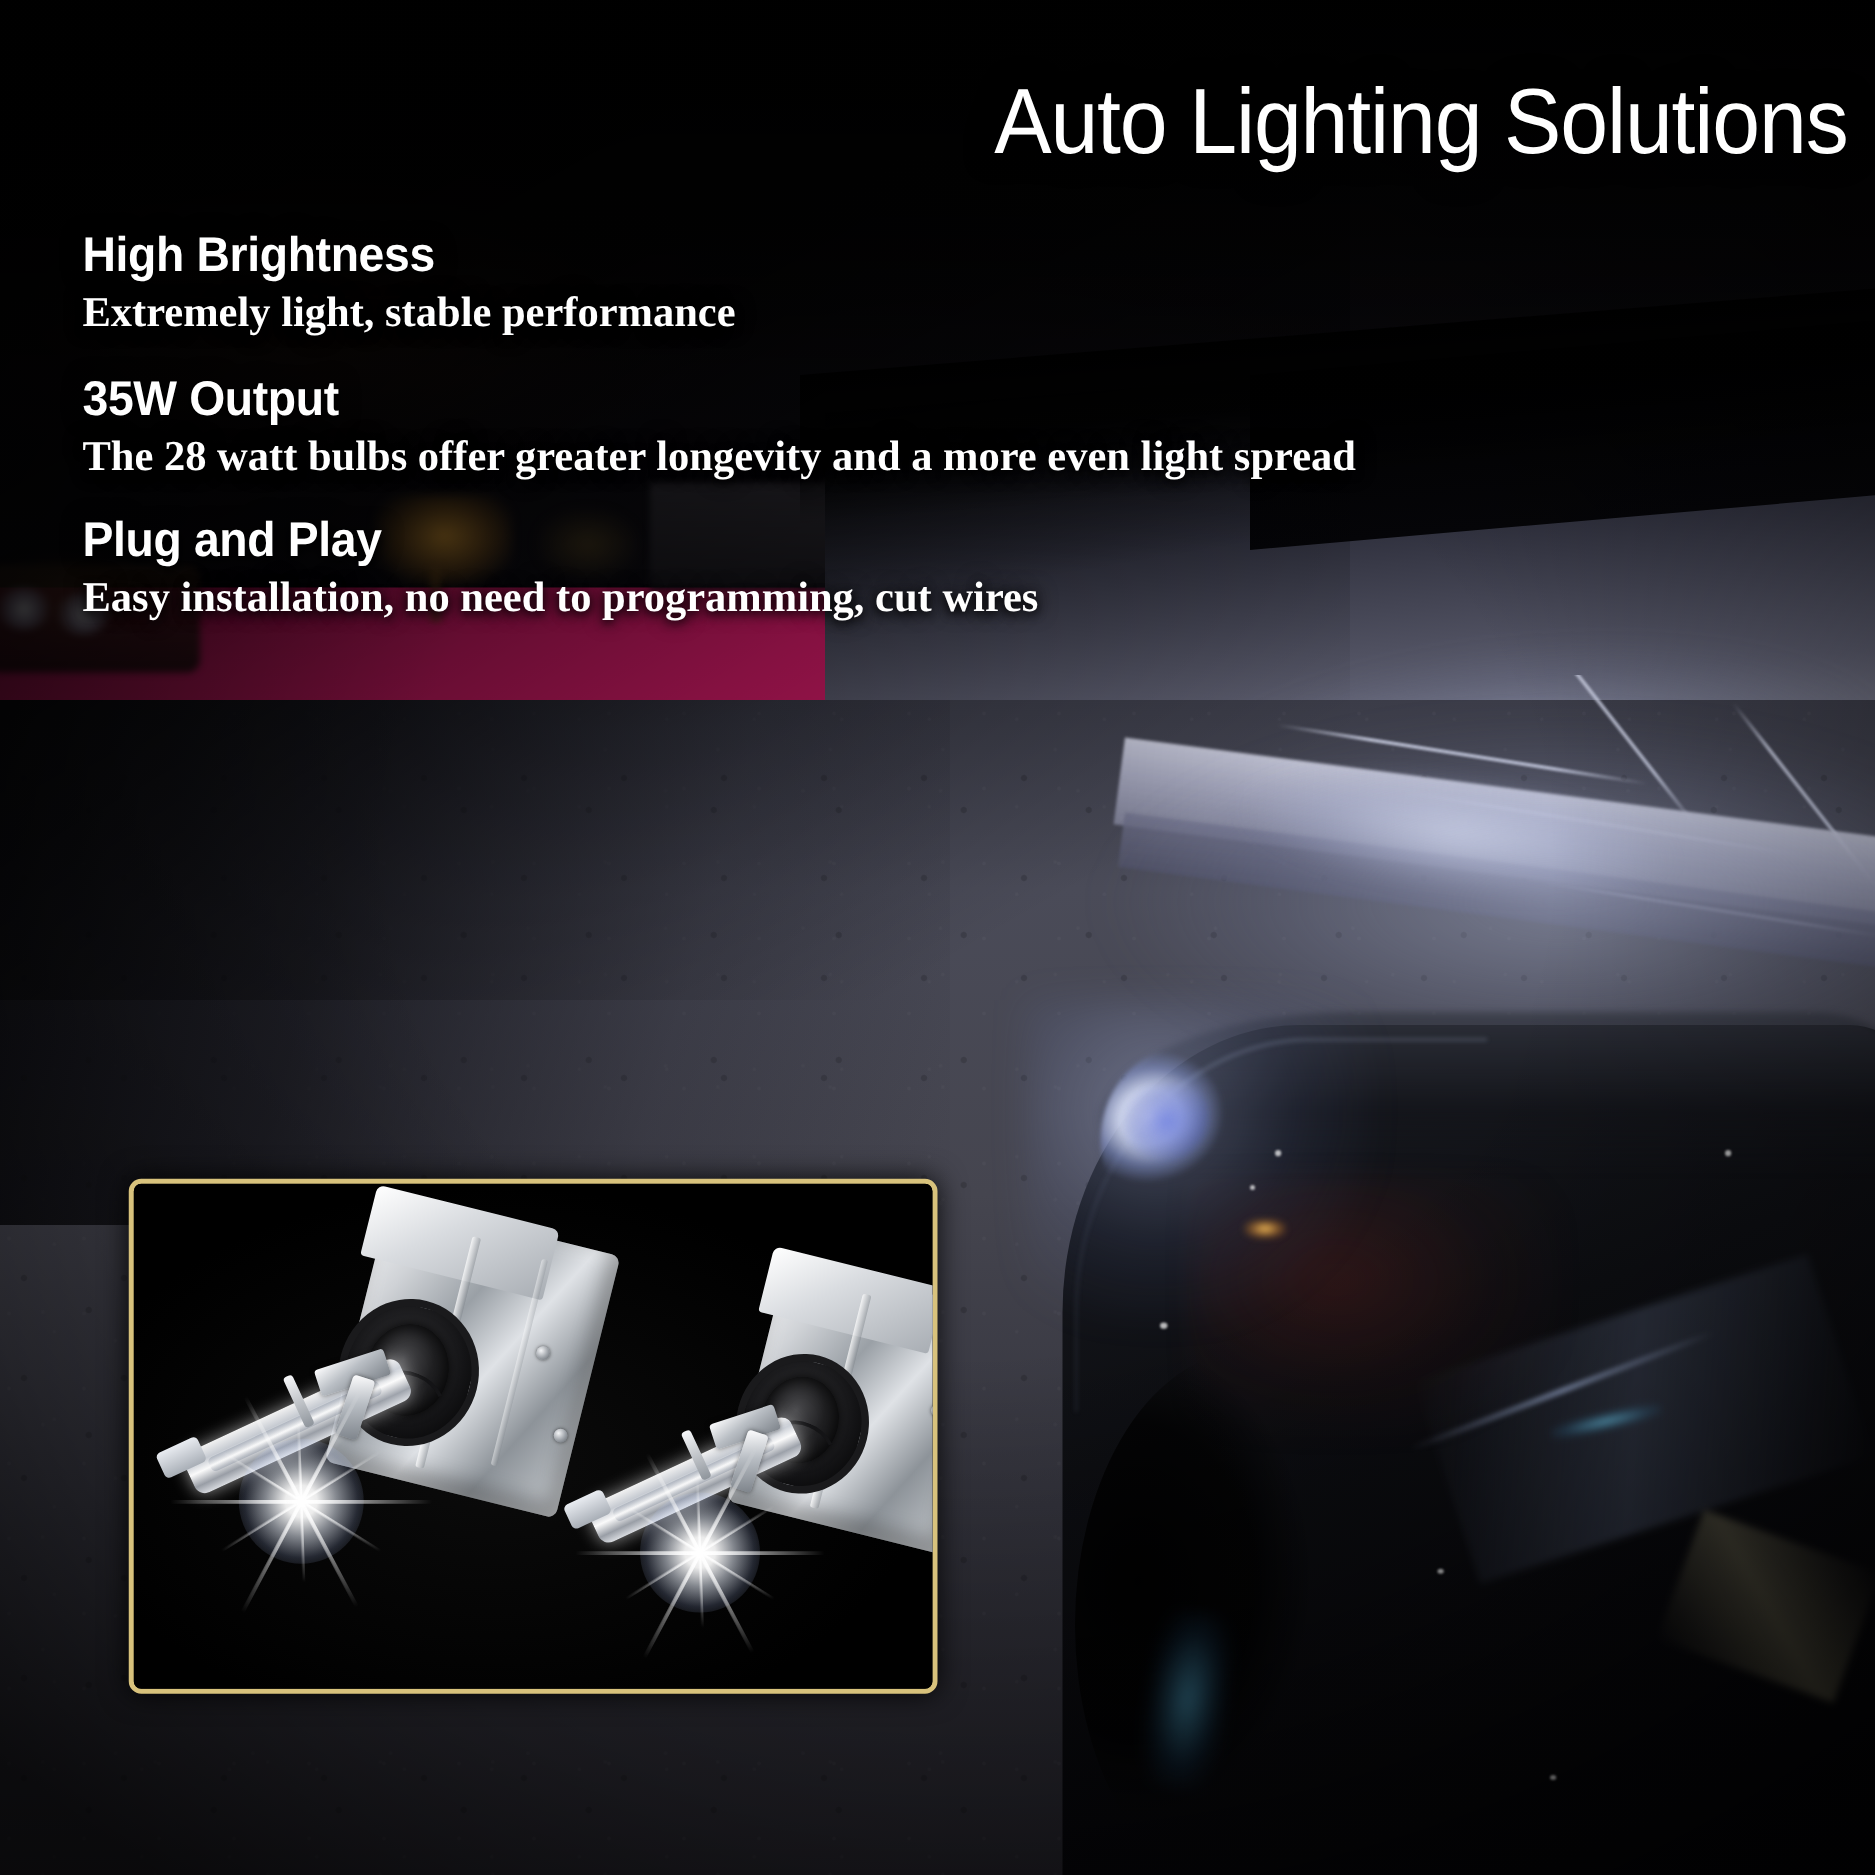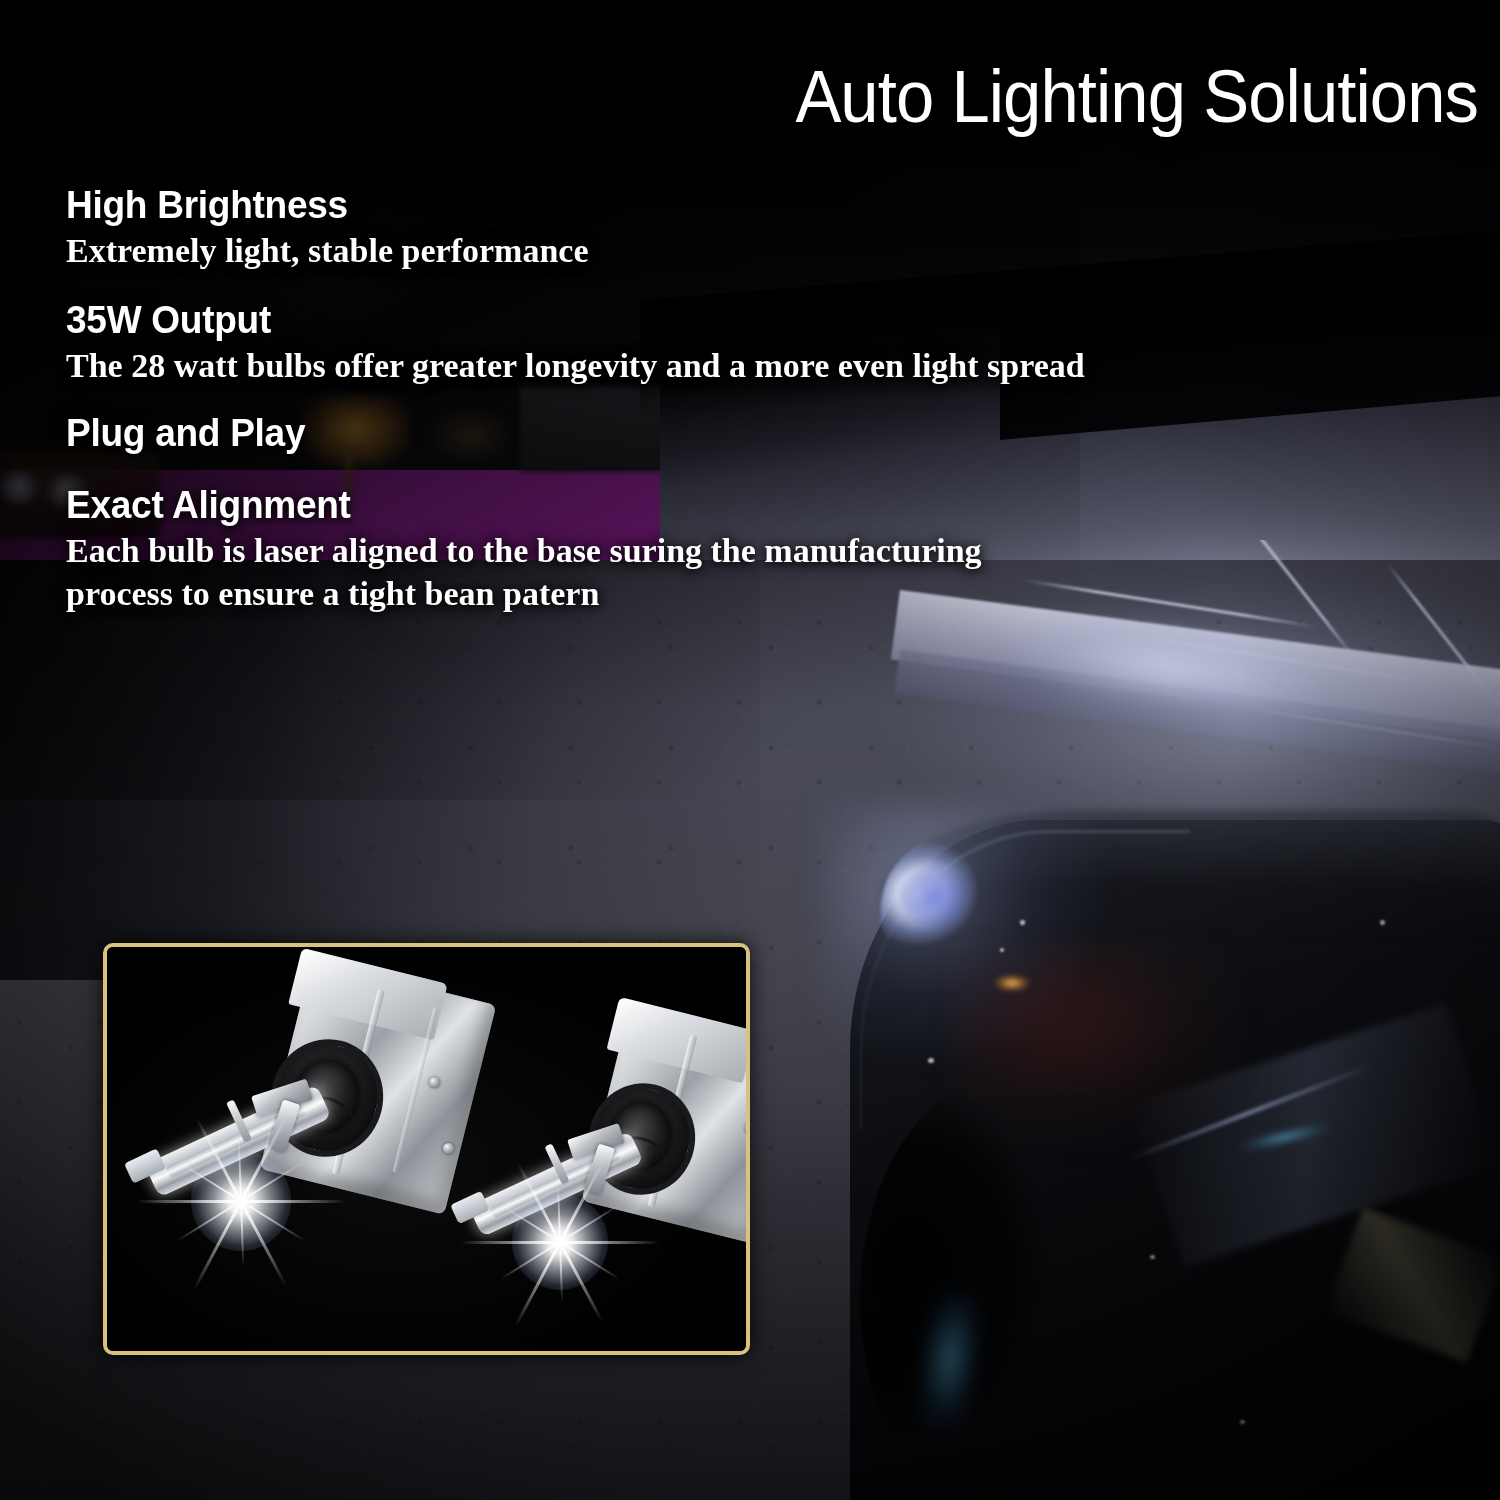--- a/index.html
+++ b/index.html
@@ -1,21 +1,21 @@
 <!DOCTYPE html>
 <html><head>
 <meta charset="utf-8">
 <style>
   * { margin:0; padding:0; box-sizing:border-box; }
   html,body { width:1500px; height:1500px; background:#000; overflow:hidden; }
 
   #stage {
     position:relative;
     width:1500px; height:1500px;
-    background:#701a75;
+    background:#be185d;
     overflow:hidden;
     font-family:"Liberation Sans", sans-serif;
   }
 
   
   .scene { position:absolute; inset:0; overflow:hidden; }
 
   
   .sky {
     position:absolute; left:0; top:0; width:1500px; height:470px;
@@ -441,24 +441,21 @@
     <div class="feature f1">
       <div class="f-head">High Brightness</div>
       <div class="f-body">Extremely light, stable performance</div>
     </div>
     <div class="feature f2">
       <div class="f-head">35W Output</div>
       <div class="f-body">The 28 watt bulbs offer greater longevity and a more even light spread</div>
     </div>
     <div class="feature f3">
       <div class="f-head">Plug and Play</div>
-    </div>
-    <div class="feature f4">
-      <div class="f-head">Exact Alignment</div>
-      <div class="f-body">Each bulb is laser aligned to the base suring the manufacturing process to ensure a tight bean patern</div>
+      <div class="f-body">Easy installation, no need to programming, cut wires</div>
     </div>
   </div>
 
   <div class="inset">
     <div class="inset-inner"></div>
 
     <div class="bulb" style="left:0; top:0; width:420px; height:400px;">
 
       <div class="shield" style="left:176px; top:32px; width:190px; height:216px; transform:rotate(14deg); transform-origin:50% 50%;"></div>
       <div class="shield-top" style="left:186px; top:18px; width:150px; height:58px; transform:rotate(14deg); transform-origin:50% 50%;"></div>

